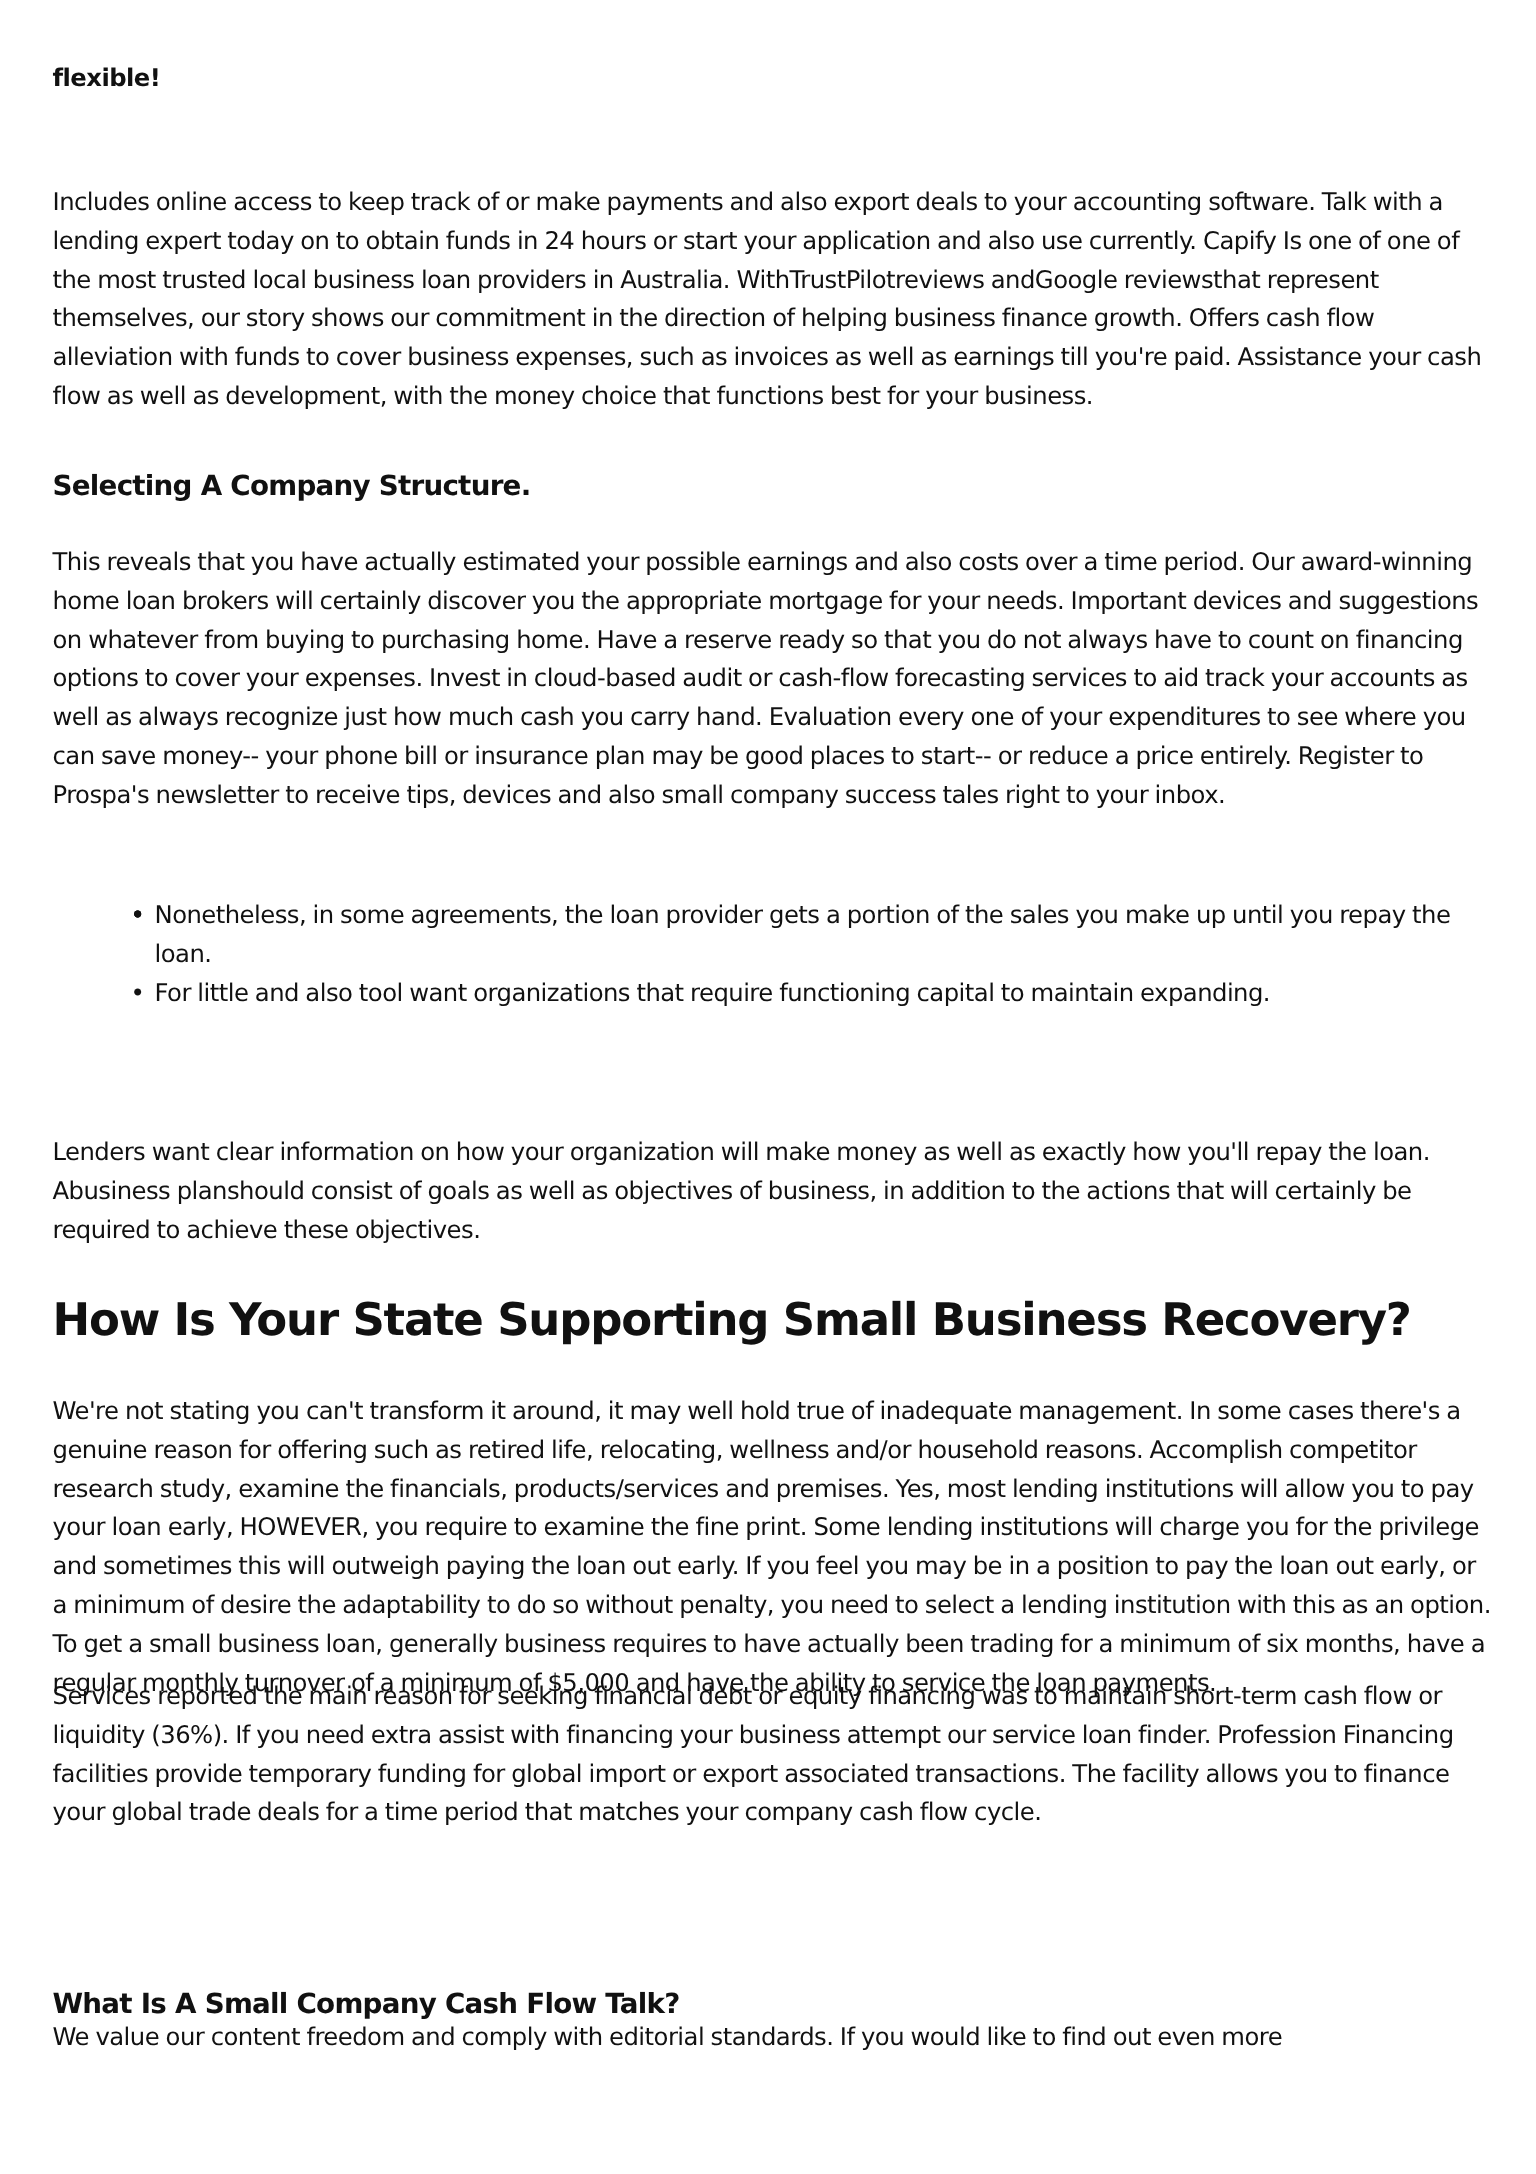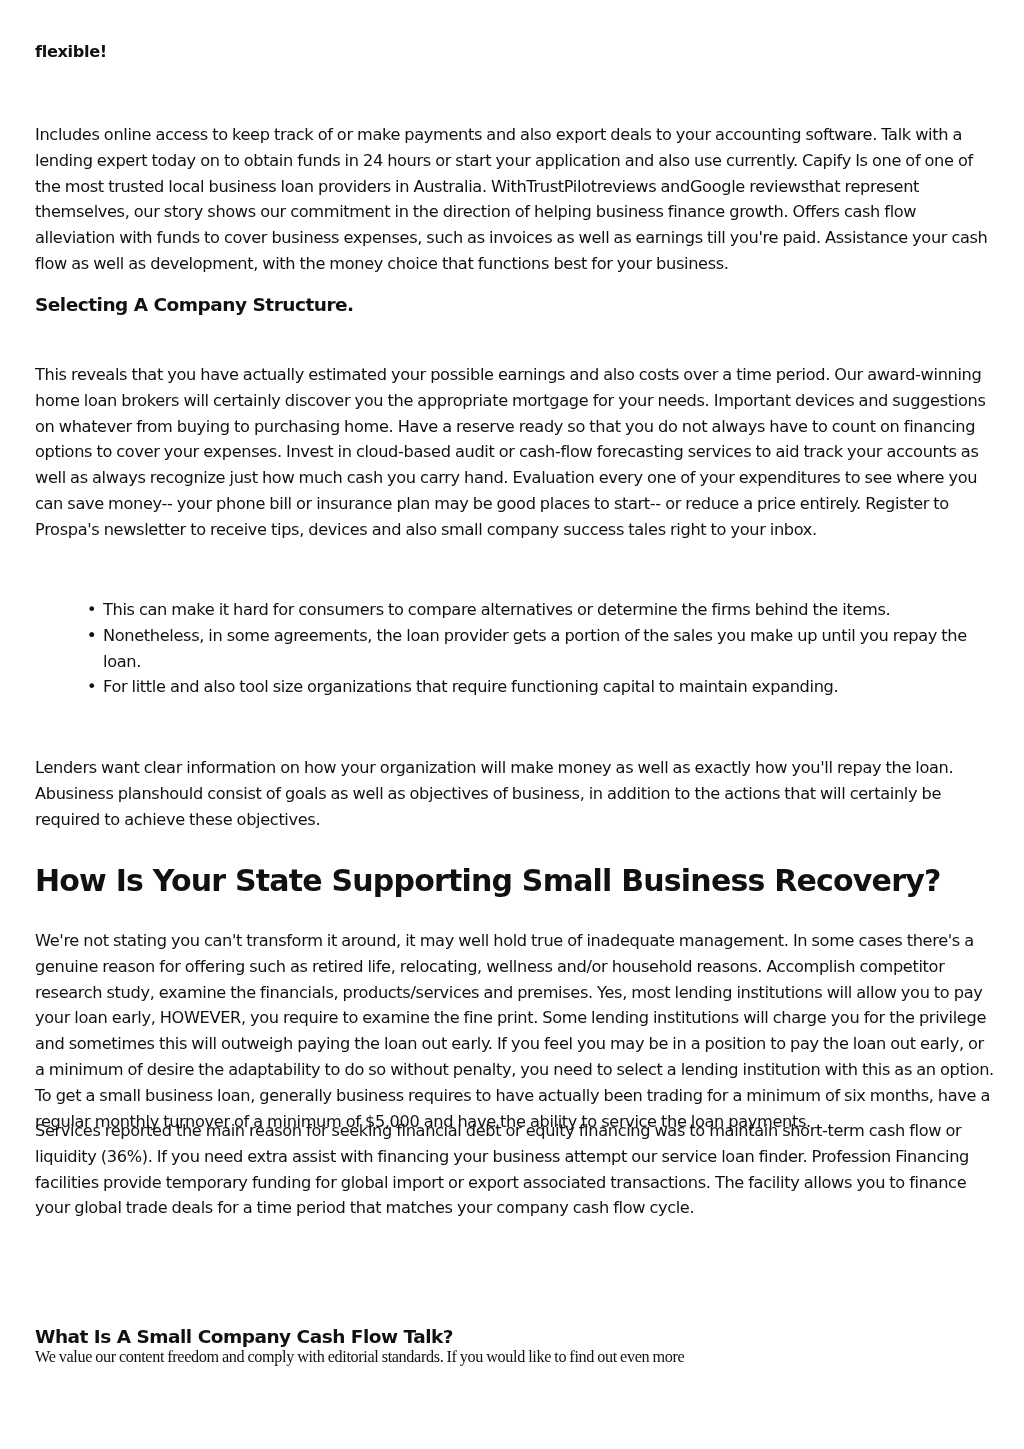--- a/index.html
+++ b/index.html
@@ -64,44 +64,43 @@
 <body>
 
 <div class="page">
 
   <p class="p-flexible">flexible!</p>
 
   <div class="block" style="top:91px;margin-top:31px;">
     <p>Includes online access to keep track of or make payments and also export deals to your accounting software. Talk with a lending expert today on to obtain funds in 24 hours or start your application and also use currently. Capify Is one of one of the most trusted local business loan providers in Australia. WithTrustPilotreviews andGoogle reviewsthat represent themselves, our story shows our commitment in the direction of helping business finance growth. Offers cash flow alleviation with funds to cover business expenses, such as invoices as well as earnings till you're paid. Assistance your cash flow as well as development, with the money choice that functions best for your business.</p>
   </div>
 
-  <div class="block" style="top:292px;">
+  <div class="block" style="top:312px;">
     <h3>Selecting A Company Structure.</h3>
   </div>
 
   <div class="block" style="top:362px;">
     <p>This reveals that you have actually estimated your possible earnings and also costs over a time period. Our award-winning home loan brokers will certainly discover you the appropriate mortgage for your needs. Important devices and suggestions on whatever from buying to purchasing home. Have a reserve ready so that you do not always have to count on financing options to cover your expenses. Invest in cloud-based audit or cash-flow forecasting services to aid track your accounts as well as always recognize just how much cash you carry hand. Evaluation every one of your expenditures to see where you can save money-- your phone bill or insurance plan may be good places to start-- or reduce a price entirely. Register to Prospa's newsletter to receive tips, devices and also small company success tales right to your inbox.</p>
   </div>
 
   <div class="block" style="top:597px;">
     <ul>
       <li>
         <span class="bullet">•</span>
-        <span>This can make it hard for consumers to compare alternatives or determine the firms behind the items.</span>
       </li>
       <li>
         <span class="bullet">•</span>
       </li>
       <li>
         <span class="bullet">•</span>
         <span>Nonetheless, in some agreements, the loan provider gets a portion of the sales you make up until you repay the loan.</span>
       </li>
       <li>
         <span class="bullet">•</span>
-        <span>For little and also tool size organizations that require functioning capital to maintain expanding.</span>
+        <span>For little and also tool want organizations that require functioning capital to maintain expanding.</span>
       </li>
     </ul>
   </div>
 
   <div class="block" style="top:755px;">
     <p>Lenders want clear information on how your organization will make money as well as exactly how you'll repay the loan. Abusiness planshould consist of goals as well as objectives of business, in addition to the actions that will certainly be required to achieve these objectives.</p>
   </div>
 
   <div class="block" style="top:864px;">
     <h2>How Is Your State Supporting Small Business Recovery?</h2>
@@ -112,17 +111,17 @@
   </div>
 
   <div class="block" style="top:1118px;">
     <p>Services reported the main reason for seeking financial debt or equity financing was to maintain short-term cash flow or liquidity (36%). If you need extra assist with financing your business attempt our service loan finder. Profession Financing facilities provide temporary funding for global import or export associated transactions. The facility allows you to finance your global trade deals for a time period that matches your company cash flow cycle.</p>
   </div>
 
   <div class="block" style="top:1324px;">
     <h3>What Is A Small Company Cash Flow Talk?</h3>
   </div>
 
-  <div class="block" style="top:1345px; padding-top:0;font-family:Liberation Serif, serif;">
+  <div class="block" style="top:1345px; padding-top:0;">
     <p style="margin-top:0; position:relative; top:0;">We value our content freedom and comply with editorial standards. If you would like to find out even more</p>
   </div>
 
 </div>
 
 </body></html>

